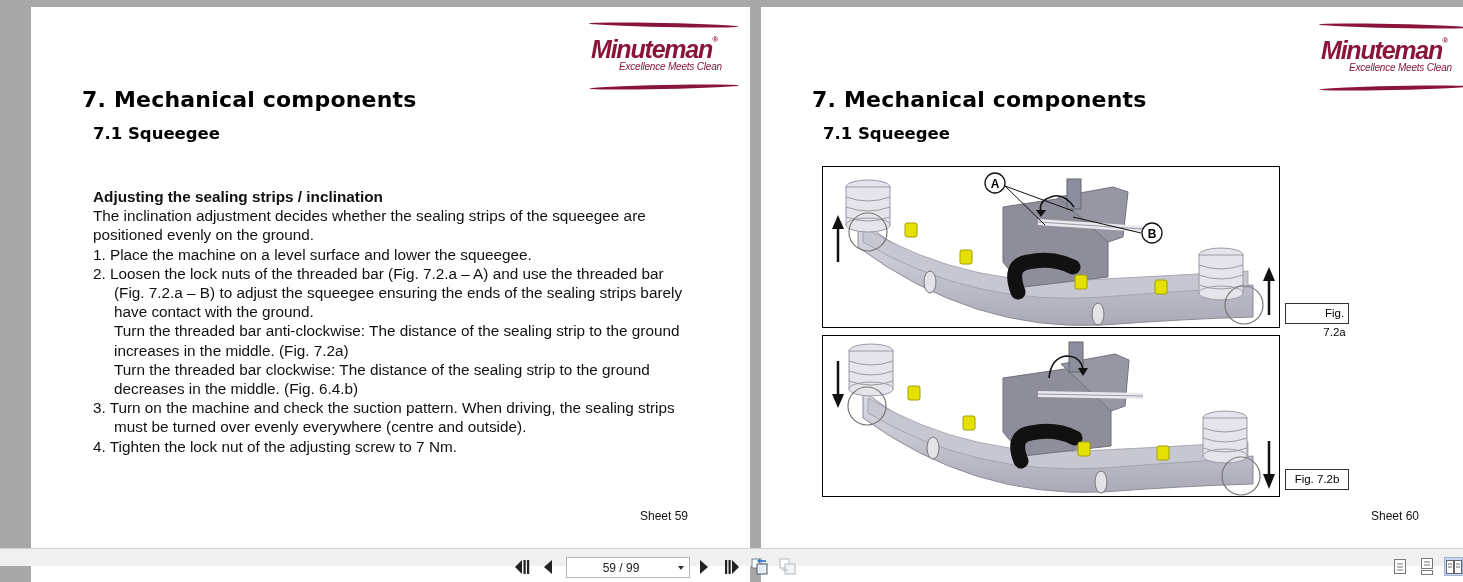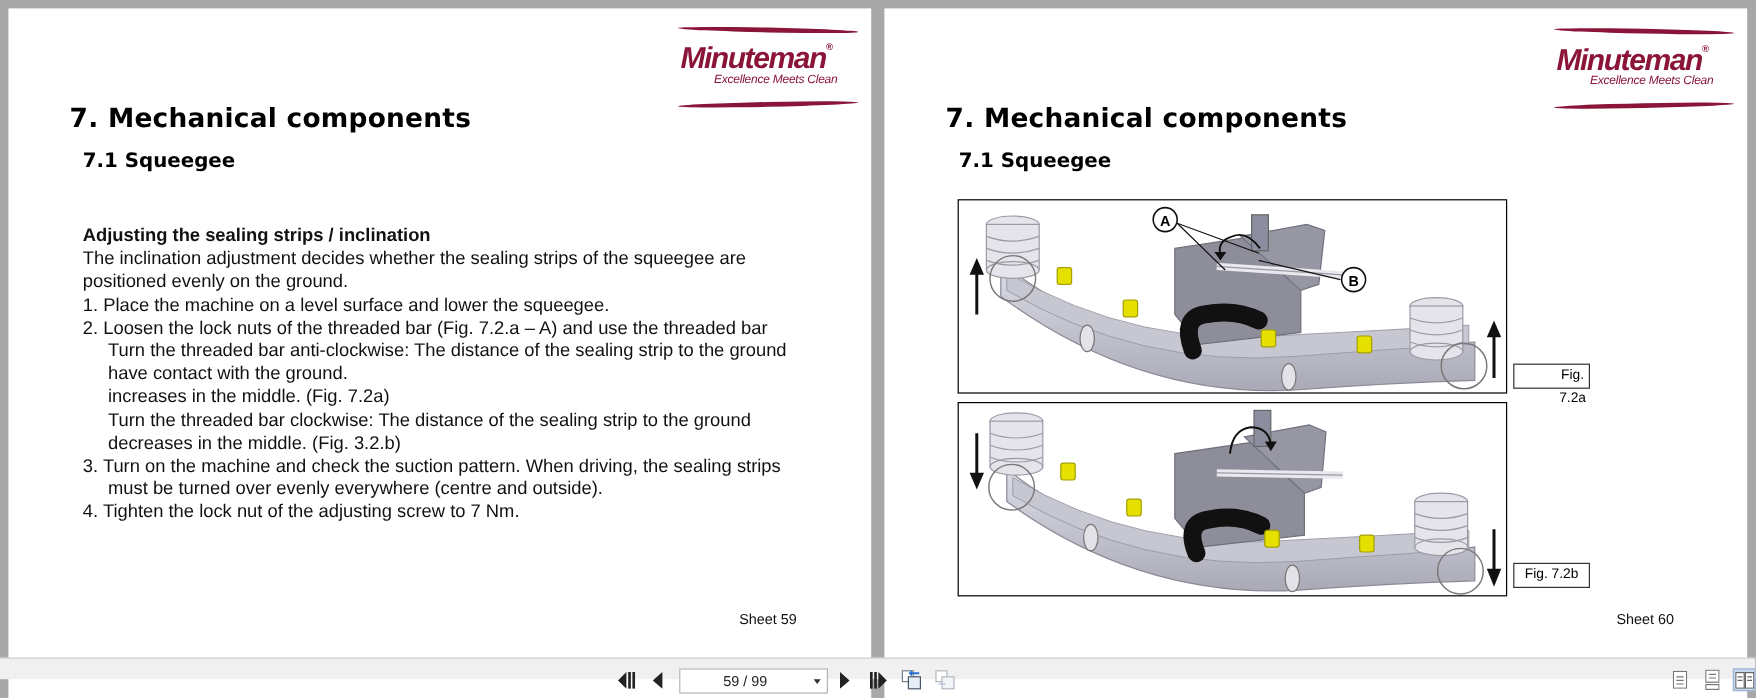--- a/index.html
+++ b/index.html
@@ -1,20 +1,20 @@
 <!DOCTYPE html>
 <html><head>
 <meta charset="utf-8">
 <style>
   * { box-sizing: border-box; margin: 0; padding: 0; }
   html, body { width: 1463px; height: 582px; overflow: hidden; }
   body { background: #a8a8a8; font-family: "Liberation Sans", sans-serif; position: relative; }
 
   .viewer { position: absolute; left: 0; top: 0; width: 1463px; height: 548px; background: #a8a8a8; }
-  .page { position: absolute; top: 7px; width: 719px; height: 576px; background: #ffffff; }
+  .page { position: absolute; top: 7px; width: 719px; height: 576px; background: #ffffff; margin-left: 24px; }
   .page.left { left: 7px; }
   .page.right { left: 737px; }
 
   .logo { position: absolute; top: 16px; width: 150px; height: 70px; }
   .page.left .logo { left: 558px; }
   .page.right .logo { left: 558px; top: 17px; }
   .logo .bar { position: absolute; left: 0; width: 150px; height: 4px; background: #8a1538; border-radius: 50%; }
   .logo .bar.top { top: 0; transform: rotate(1.2deg); }
   .logo .bar.bottom { top: 62px; transform: rotate(-1.2deg); }
   .logo .name { position: absolute; left: 2px; top: 12px; font-family: "Liberation Sans", sans-serif; font-weight: bold; font-style: italic; font-size: 25px; color: #8a1538; letter-spacing: -1.2px; }
@@ -58,25 +58,26 @@
     </div>
     <div class="h1">7.  Mechanical components</div>
     <div class="h2">7.1 Squeegee</div>
 
     <div class="body">
       <div class="sub">Adjusting the sealing strips / inclination</div>
       <div>The inclination adjustment decides whether the sealing strips of the squeegee are</div>
       <div>positioned evenly on the ground.</div>
       <div>1. Place the machine on a level surface and lower the squeegee.</div>
       <div>2. Loosen the lock nuts of the threaded bar (Fig. 7.2.a – A) and use the threaded bar</div>
+      <div class="ind">(Fig. 7.2.a – B) to adjust the squeegee ensuring the ends of the sealing strips barely</div>
+      <div class="ind">have contact with the ground.</div>
       <div class="ind">Turn the threaded bar anti-clockwise: The distance of the sealing strip to the ground</div>
-      <div class="ind">have contact with the ground.</div>
       <div class="ind">increases in the middle. (Fig. 7.2a)</div>
       <div class="ind">Turn the threaded bar clockwise: The distance of the sealing strip to the ground</div>
-      <div class="ind">decreases in the middle. (Fig. 3.2.b)</div>
+      <div class="ind">decreases in the middle. (Fig. 6.4.b)</div>
       <div>3. Turn on the machine and check the suction pattern. When driving, the sealing strips</div>
       <div class="ind">must be turned over evenly everywhere (centre and outside).</div>
       <div>4. Tighten the lock nut of the adjusting screw to 7 Nm.</div>
     </div>
 
     <div class="sheet">Sheet 59</div>
   </div>
 
   <div class="page right">
     <div class="logo">

